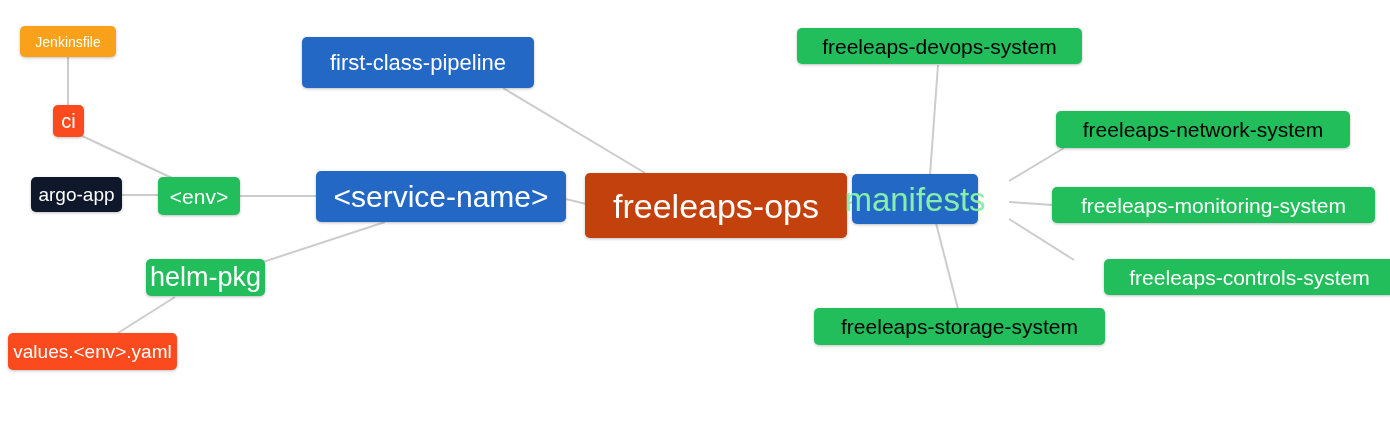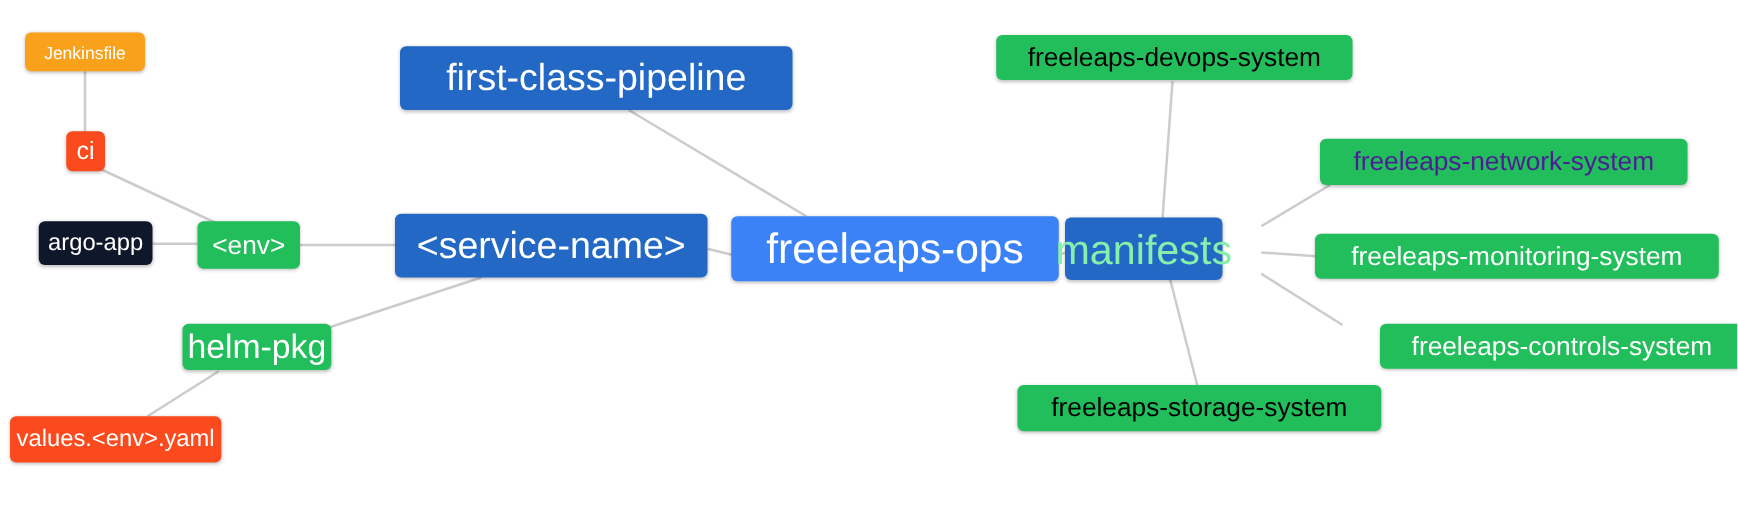--- a/index.html
+++ b/index.html
@@ -57,23 +57,23 @@
       <line x1="1009" y1="219" x2="1074" y2="260" stroke="#CCCCCC" stroke-width="2"></line>
       <line x1="936" y1="223" x2="958" y2="309" stroke="#CCCCCC" stroke-width="2"></line>
     </svg>
   <div id="nodes-layer">
       <div class="node" style="left: 20px; top: 26px; width: 96px; height: 31px; font-size: 14px; background: rgb(249, 161, 27); color: rgb(255, 255, 255);">Jenkinsfile</div>
       <div class="node" style="left: 53px; top: 105px; width: 31px; height: 32px; font-size: 20px; background: rgb(251, 74, 30); color: rgb(255, 255, 255);">ci</div>
       <div class="node" style="left: 31px; top: 177px; width: 91px; height: 35px; font-size: 19px; background: #0f172a; color: rgb(255, 255, 255);">argo-app</div>
       <div class="node" style="left: 158px; top: 177px; width: 82px; height: 38px; font-size: 21px; background: rgb(33, 190, 91); color: rgb(255, 255, 255);">&lt;env&gt;</div>
       <div class="node" style="left: 146px; top: 259px; width: 119px; height: 37px; font-size: 27px; background: rgb(33, 190, 91); color: rgb(255, 255, 255);">helm-pkg</div>
       <div class="node" style="left: 8px; top: 333px; width: 169px; height: 37px; font-size: 19px; background: rgb(251, 74, 30); color: rgb(255, 255, 255);">values.&lt;env&gt;.yaml</div>
-      <div class="node" style="left: 320px; top: 37px; width: 314px; height: 51px; font-size: 30px; background: rgb(34, 104, 196); color: rgb(255, 255, 255);">first-class-pipeline</div>
+      <div class="node" style="left: 302px; top: 37px; width: 232px; height: 51px; font-size: 22px; background: rgb(34, 104, 196); color: rgb(255, 255, 255);">first-class-pipeline</div>
       <div class="node" style="left: 316px; top: 171px; width: 250px; height: 51px; font-size: 30px; background: rgb(34, 104, 196); color: rgb(255, 255, 255);">&lt;service-name&gt;</div>
-      <div class="node" style="left: 585px; top: 173px; width: 262px; height: 52px; font-size: 34px; background: #3b82f6; color: rgb(255, 255, 255);">freeleaps-ops</div>
+      <div class="node" style="left: 585px; top: 173px; width: 262px; height: 65px; font-size: 34px; background: #c2410c; color: rgb(255, 255, 255);">freeleaps-ops</div>
       <div class="node" style="left: 852px; top: 174px; width: 126px; height: 50px; font-size: 33px; background: rgb(34, 104, 196); color: #86efac;">manifests</div>
       <div class="node" style="left: 797px; top: 28px; width: 285px; height: 36px; font-size: 21px; background: rgb(33, 190, 91); color: #000000;">freeleaps-devops-system</div>
-      <div class="node" style="left: 1056px; top: 111px; width: 294px; height: 37px; font-size: 21px; background: rgb(33, 190, 91); color: #4c1d95;">freeleaps-network-system</div>
+      <div class="node" style="left: 1056px; top: 111px; width: 294px; height: 37px; font-size: 21px; background: rgb(33, 190, 91); color: #000000;">freeleaps-network-system</div>
       <div class="node" style="left: 1052px; top: 187px; width: 323px; height: 36px; font-size: 21px; background: rgb(33, 190, 91); color: rgb(255, 255, 255);">freeleaps-monitoring-system</div>
       <div class="node" style="left: 1062px; top: 259px; width: 291px; height: 36px; font-size: 21px; background: rgb(33, 190, 91); color: rgb(255, 255, 255); margin-left: 42px;">freeleaps-controls-system</div>
       <div class="node" style="left: 814px; top: 308px; width: 291px; height: 37px; font-size: 21px; background: rgb(33, 190, 91); color: #000000;">freeleaps-storage-system</div>
     </div>
 </div>
 
 </body></html>

